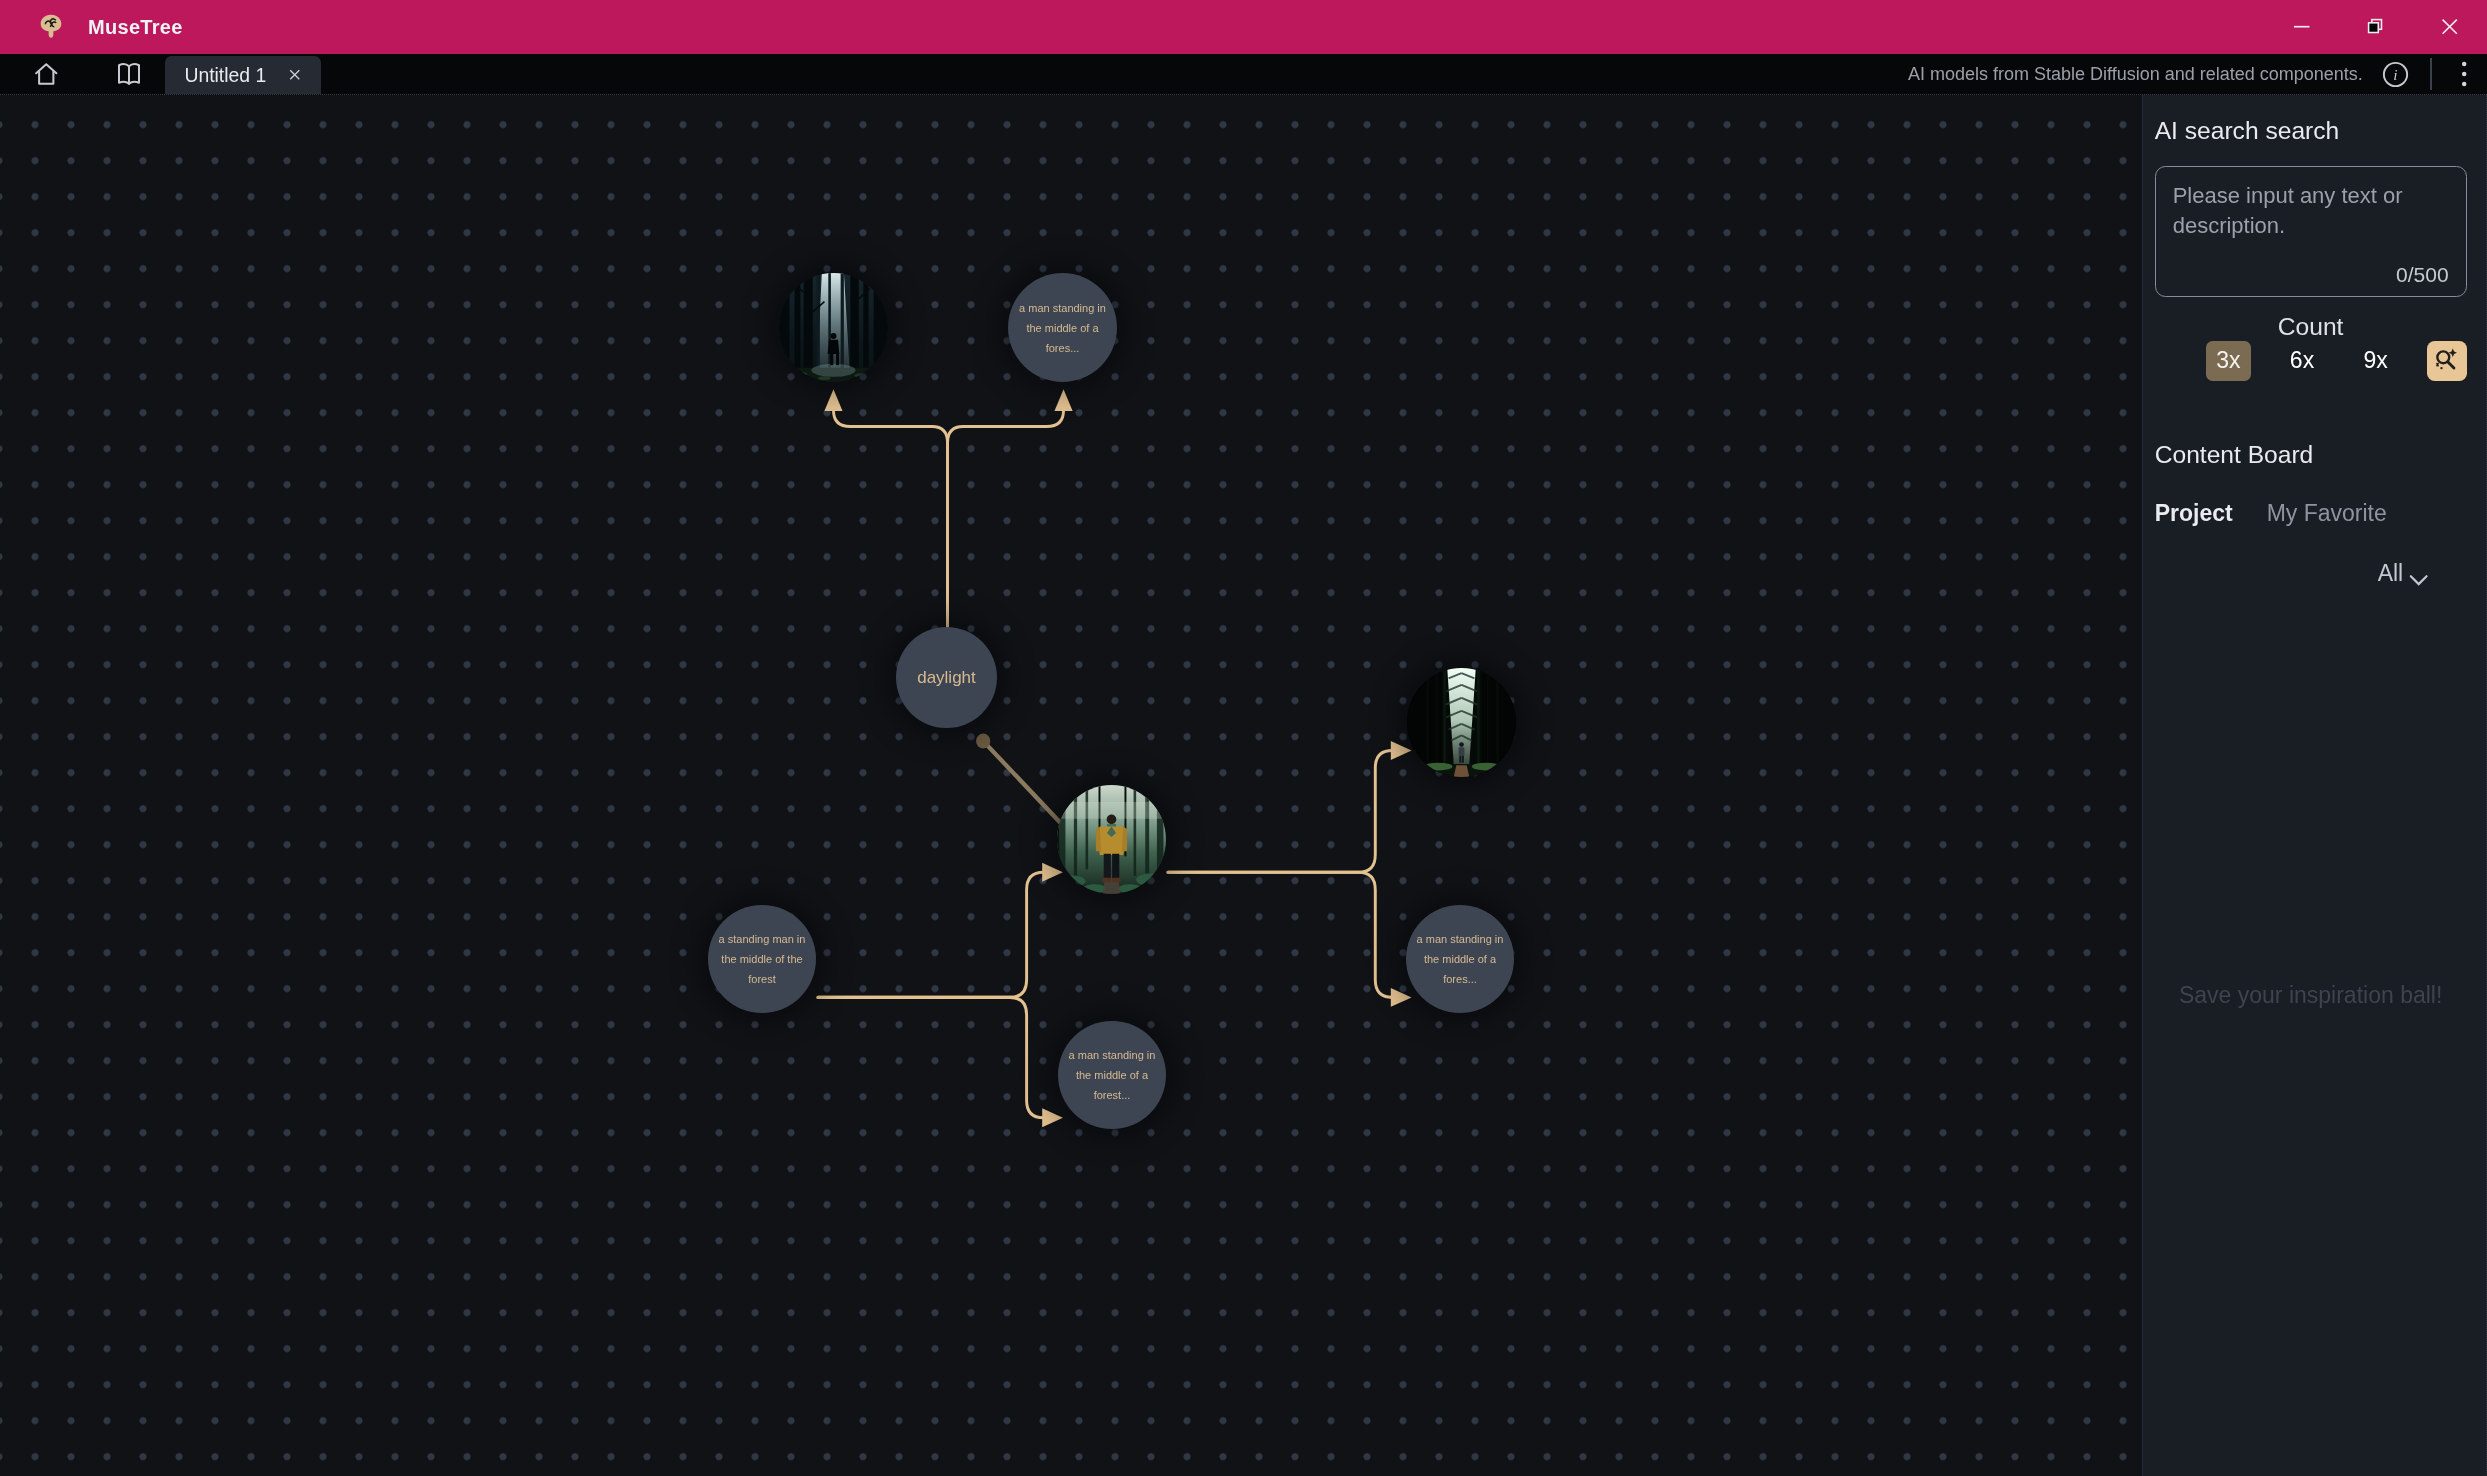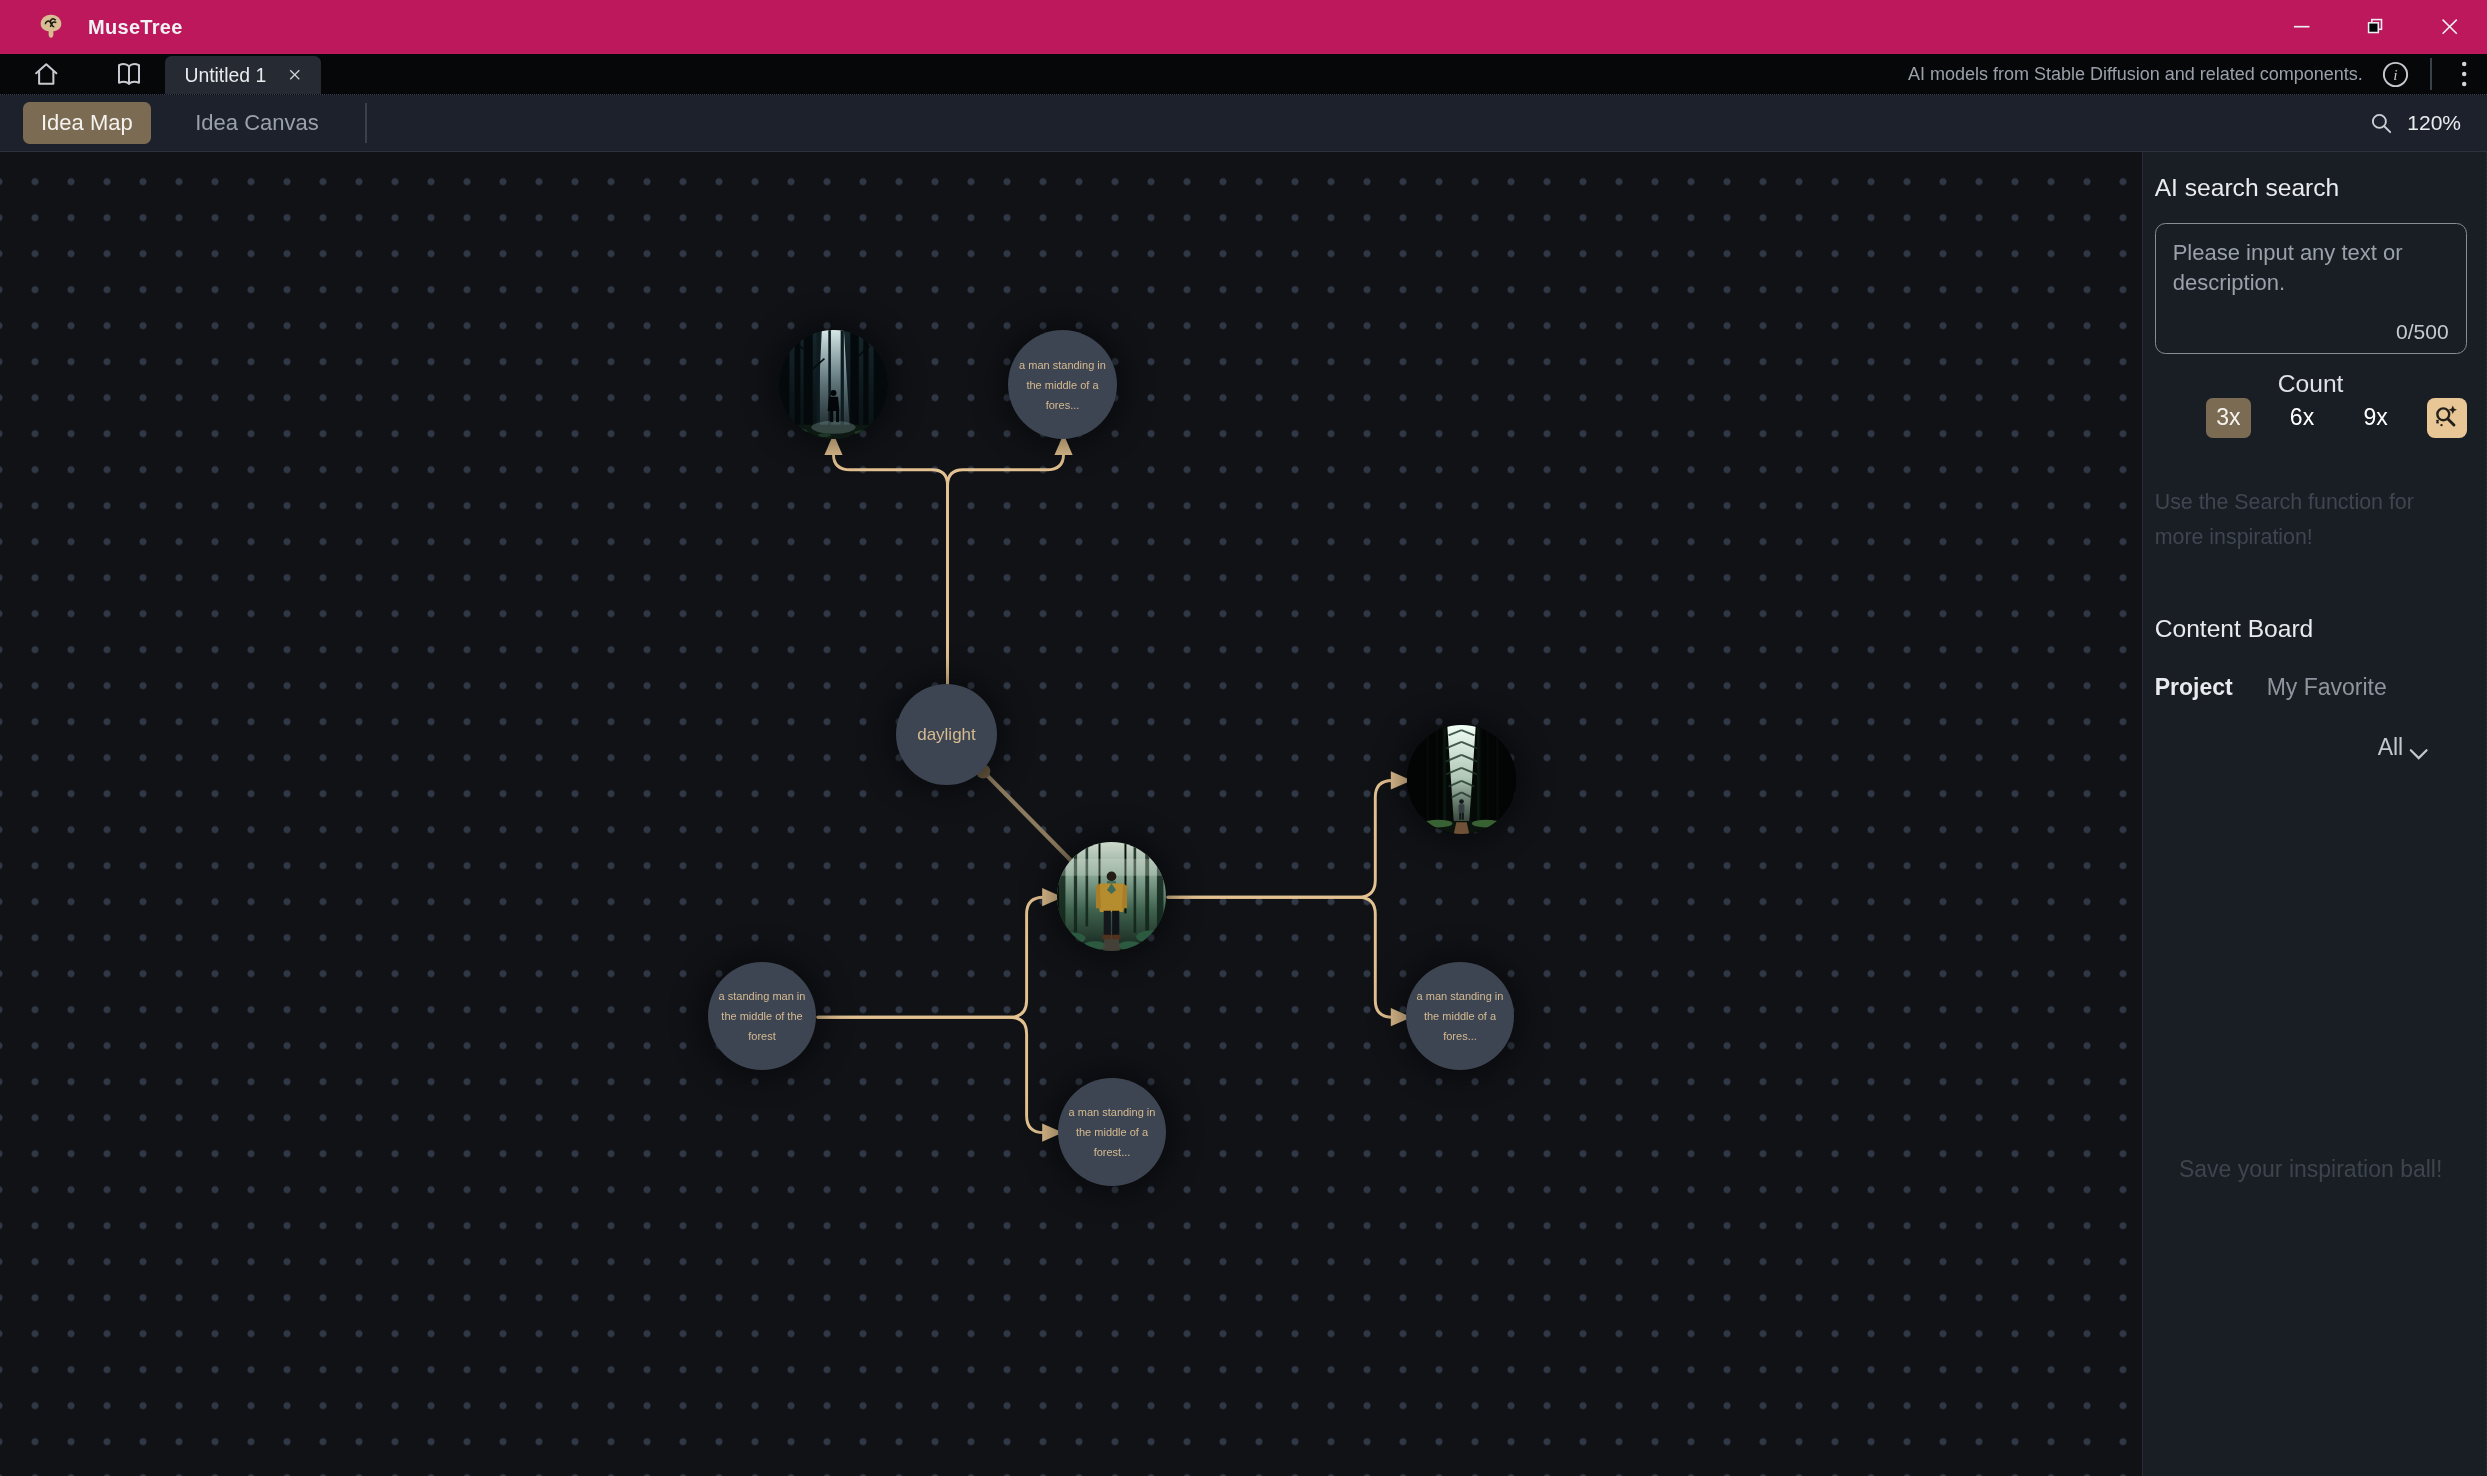--- a/index.html
+++ b/index.html
@@ -144,32 +144,20 @@
       <span class="kebab-btn">
         <svg width="10.4" height="30" viewBox="0 0 8 24">
           <circle cx="4" cy="4" r="1.8" fill="#d2d5da"></circle>
           <circle cx="4" cy="12" r="1.8" fill="#d2d5da"></circle>
           <circle cx="4" cy="20" r="1.8" fill="#d2d5da"></circle>
         </svg>
       </span>
     </div>
   </div>
 
-  <div class="toolbar">
-    <button class="seg-btn active">Idea Map</button>
-    <button class="seg-btn inactive">Idea Canvas</button>
-    <span class="toolbar-divider"></span>
-    <div class="toolbar-right">
-      <svg width="26" height="26" viewBox="0 0 24 24">
-        <circle cx="10.5" cy="10.5" r="6" fill="none" stroke="#cdd1d6" stroke-width="1.7"></circle>
-        <line x1="15" y1="15" x2="20.5" y2="20.5" stroke="#cdd1d6" stroke-width="1.7" stroke-linecap="round"></line>
-      </svg>
-      <span class="zoom-text">120%</span>
-    </div>
-  </div>
 
   <div class="main">
 
     <div class="canvas">
 
       <svg class="edges" viewBox="0 237 3305 2043" preserveAspectRatio="none">
         <g fill="none" stroke="#e3c190" stroke-width="4.5" stroke-linecap="round">
           <path d="M 1462 1062 L 1462 751 Q 1462 727 1438 727 L 1312 727 Q 1286 727 1286 703 L 1286 700"></path>
           <path d="M 1462 1062 L 1462 751 Q 1462 727 1486 727 L 1615 727 Q 1641 727 1641 703 L 1641 700"></path>
           <path d="M 1262 1571 L 1558 1571 Q 1584 1571 1584 1545 L 1584 1412 Q 1584 1386 1610 1386 L 1612 1386"></path>
@@ -371,21 +359,20 @@
               <circle cx="9.5" cy="9.5" r="5" fill="none" stroke="#23201b" stroke-width="2"></circle>
               <line x1="13.2" y1="13.2" x2="18.5" y2="18.5" stroke="#23201b" stroke-width="2.4" stroke-linecap="round"></line>
               <path d="M17.5 2.2 L18.6 4.6 L21 5.7 L18.6 6.8 L17.5 9.2 L16.4 6.8 L14 5.7 L16.4 4.6 Z" fill="#23201b"></path>
               <path d="M4.2 14.8 L5.1 16.6 M5.1 14.8 L4.2 16.6" stroke="#23201b" stroke-width="1.4" stroke-linecap="round"></path>
               <circle cx="8" cy="18.6" r="1" fill="#23201b"></circle>
             </svg>
           </button>
         </div>
       </div>
 
-      <div class="search-hint">Use the Search function for more inspiration!</div>
 
       <div class="panel-title board-title">Content Board</div>
 
       <div class="project-row">
         <span class="project-label">Project</span>
         <span class="project-value">My Favorite</span>
       </div>
 
       <div class="filter-row">
         <span class="filter-value">All</span>

